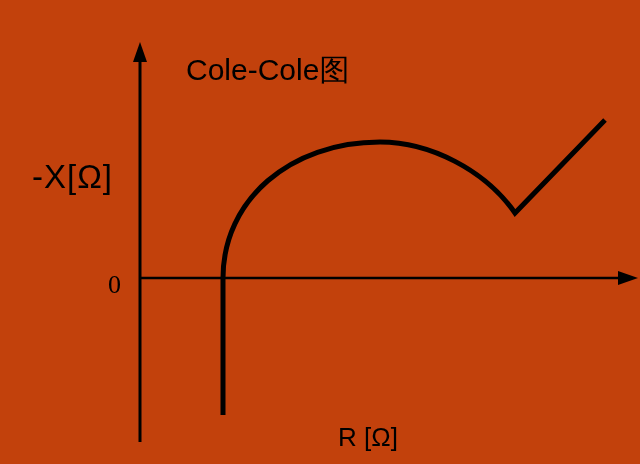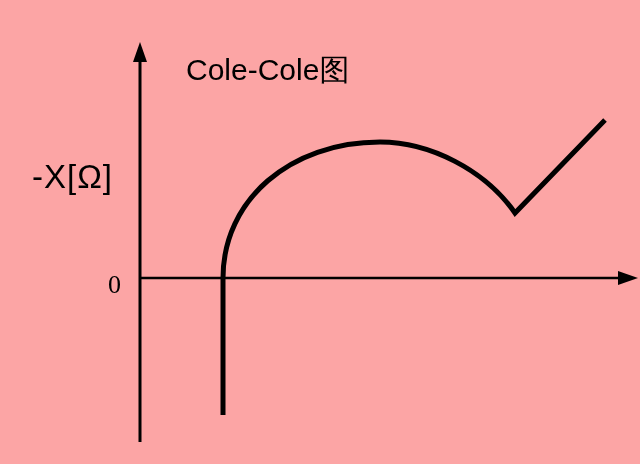--- a/index.html
+++ b/index.html
@@ -4,21 +4,21 @@
   <style>
     html, body {
       margin: 0;
       padding: 0;
       background: #ffffff;
     }
     .canvas {
       position: relative;
       width: 640px;
       height: 464px;
-      background: #fca5a5;
+      background: #c2410c;
       overflow: hidden;
     }
     svg.plot {
       position: absolute;
       left: 0;
       top: 0;
       width: 640px;
       height: 464px;
     }
     .title {
@@ -75,13 +75,14 @@
 
     <line x1="140" y1="278" x2="622" y2="278" stroke="#000" stroke-width="2.5"></line>
     <polygon points="638,278 618,271 618,285" fill="#000"></polygon>
 
     <path d="M 223 415 L 223 278 C 223 200, 290 142, 380 142 C 430 142, 485 170, 515 213 L 605 120" fill="none" stroke="#000" stroke-width="5" stroke-linejoin="miter" stroke-linecap="butt"></path>
   </svg>
 
   <div class="title">Cole-Cole图</div>
   <div class="ylabel">-X[Ω]</div>
   <div class="zero">0</div>
+  <div class="xlabel">R [Ω]</div>
 </div>
 
 </body></html>

